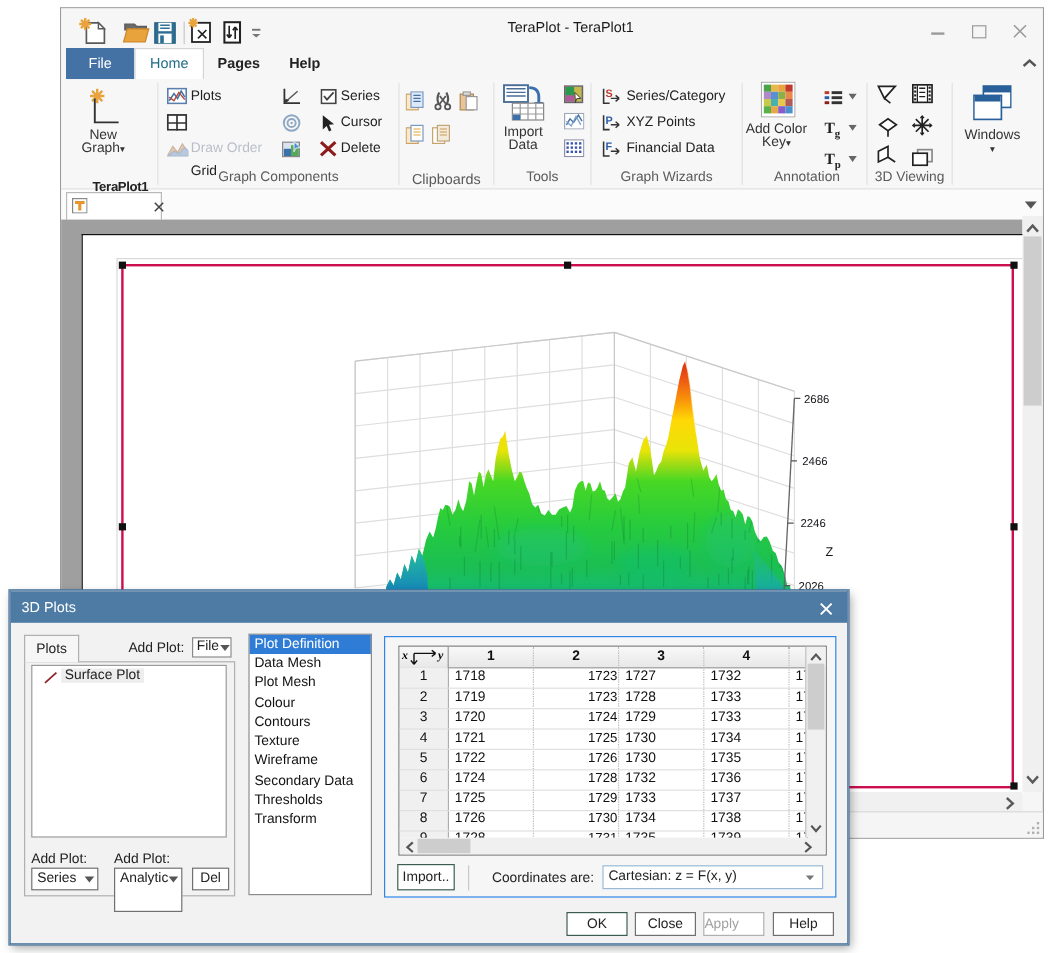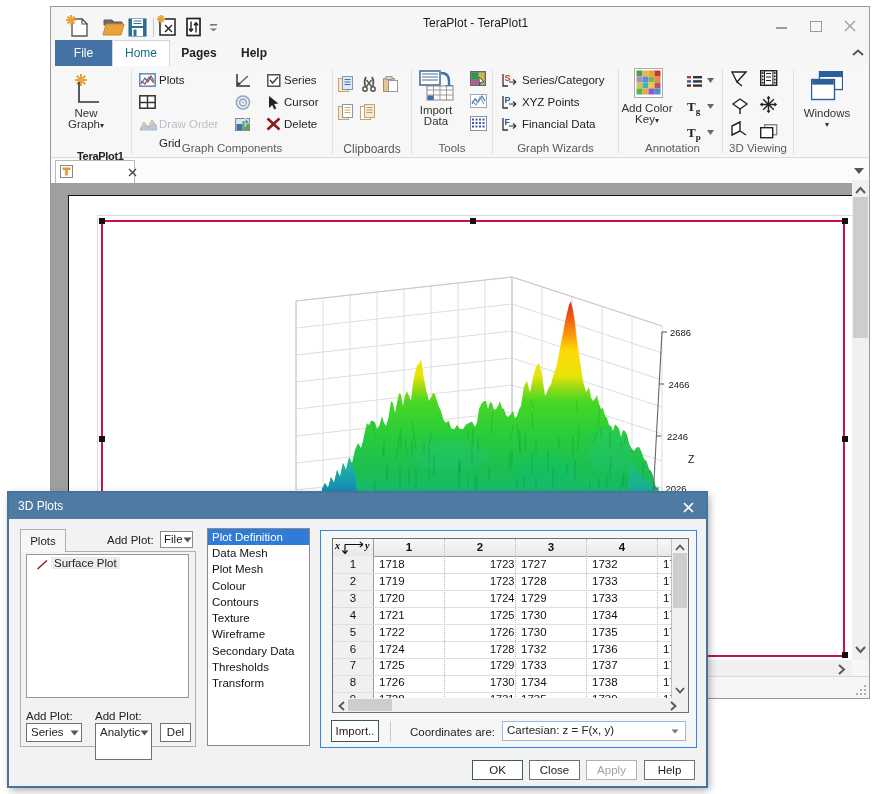--- a/index.html
+++ b/index.html
@@ -532,15 +532,15 @@
   <div class="abs" style="left:381px;top:228px;width:1px;height:21px;background:#c9c9c9;"></div>
   <div class="abs" style="left:398px;top:233px;width:88px;font-size:11.5px;color:#222;text-align:right;">Coordinates are:</div>
   <div class="abs" style="left:493px;top:228px;width:184px;height:20px;background:#fff;border:1px solid #9ab8d8;box-sizing:border-box;"></div>
   <div class="abs" style="left:498px;top:231px;font-size:11.5px;color:#222;">Cartesian: z = F(x, y)</div>
   <svg class="abs" style="left:662px;top:236px" width="8" height="5">
       <path d="M0.5 0.5 h7 l-3.5 4 z" fill="#777"></path>
     </svg>
 
   <div class="abs" style="left:463px;top:267px;width:51px;height:20px;background:#fff;border:1px solid #3c5e50;box-sizing:border-box;font-size:11.5px;color:#222;text-align:center;line-height:18px;">OK</div>
   <div class="abs" style="left:520px;top:267px;width:51px;height:20px;background:#fff;border:1px solid #707070;box-sizing:border-box;font-size:11.5px;color:#222;text-align:center;line-height:18px;">Close</div>
-  <div class="abs" style="left:577px;top:267px;width:51px;height:20px;background:#fff;border:1px solid #b0b0b0;box-sizing:border-box;font-size:11.5px;color:#a0a0a0;text-align:center;line-height:18px;">Apply</div>
+  <div class="abs" style="left:577px;top:267px;width:51px;height:20px;background:#fff;border:1px solid #b0b0b0;box-sizing:border-box;font-size:11.5px;color:#a0a0a0;line-height:18px;">Apply</div>
   <div class="abs" style="left:635px;top:267px;width:51px;height:20px;background:#fff;border:1px solid #707070;box-sizing:border-box;font-size:11.5px;color:#222;text-align:center;line-height:18px;">Help</div>
 </div>
 
 </body></html>

